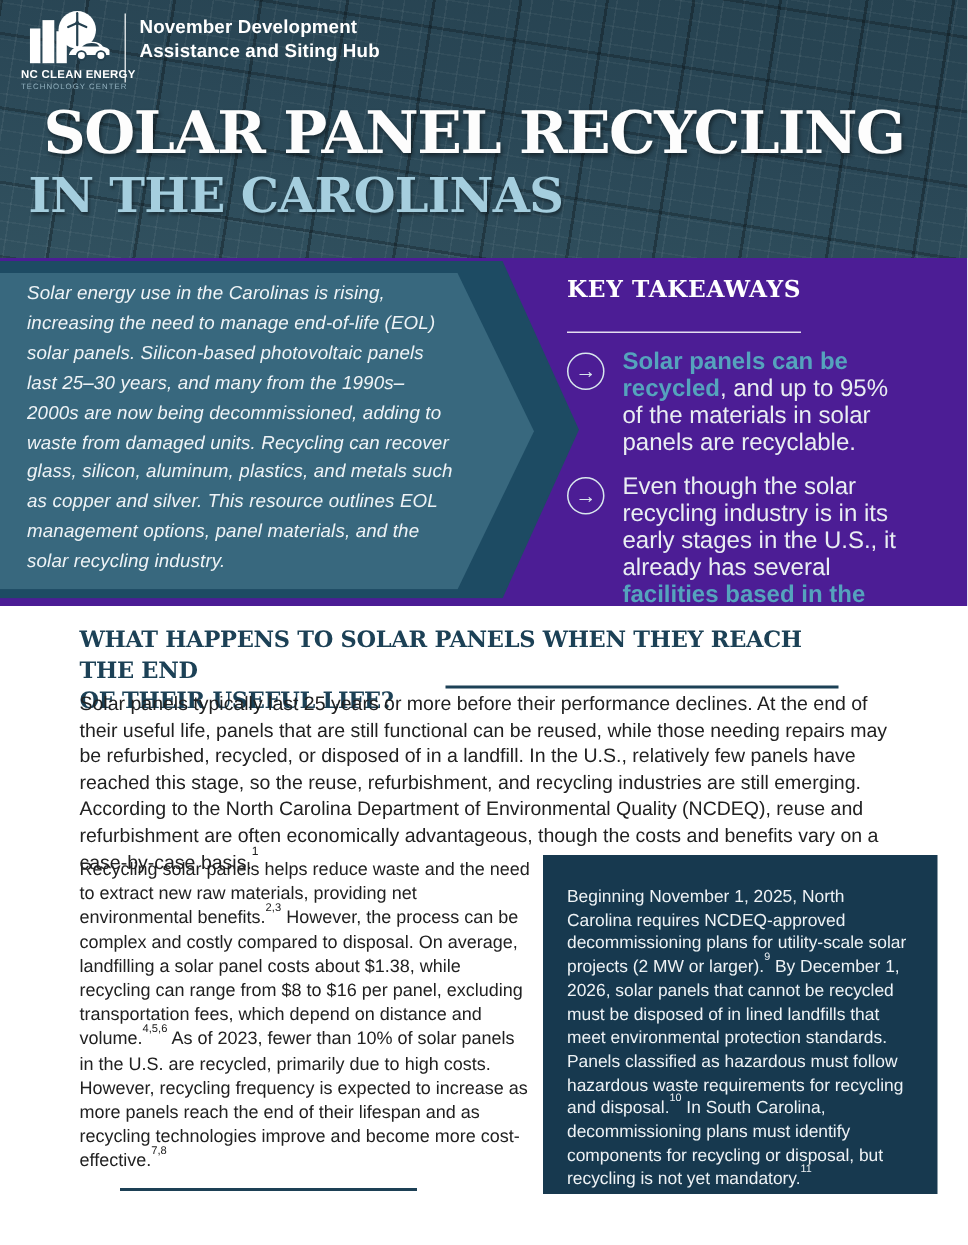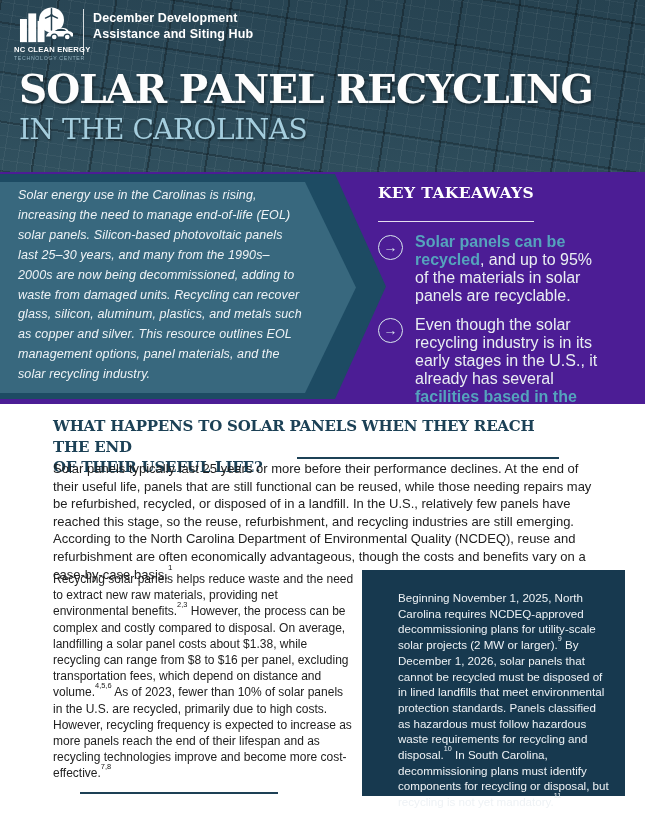--- a/index.html
+++ b/index.html
@@ -23,24 +23,24 @@
   .brand{position:absolute;left:14px;top:6px;display:flex;align-items:flex-start;}
   .logo{width:62px;text-align:center;}
   .logo svg{display:block;margin:0 auto;}
   .org-name{font-size:7.6px;font-weight:bold;color:#ffffff;letter-spacing:0.2px;margin-top:1px;white-space:nowrap;}
   .org-sub{font-size:5.2px;color:#93b2c0;letter-spacing:0.7px;margin-top:1px;white-space:nowrap;}
   .brand-divider{width:1px;height:46px;background:rgba(255,255,255,0.8);margin:3px 9px 0 7px;}
   .hub-name{padding-top:5px;color:#ffffff;font-weight:bold;font-size:12.5px;line-height:15.5px;letter-spacing:0.1px;}
   .titles{position:absolute;left:19px;top:68px;font-family:"DejaVu Serif",serif;}
   .title-1{
     font-size:39px;font-weight:bold;color:#fdfdfd;letter-spacing:-1px;line-height:42px;
-    text-shadow:1px 2px 3px rgba(0,0,0,0.45);white-space:nowrap;
+    text-shadow:1px 2px 3px rgba(0,0,0,0.45);white-space:nowrap;margin-left:10px;
   }
   .title-2{
-    font-size:28px;font-weight:normal;color:#a5cede;letter-spacing:-0.5px;line-height:38px;margin-top:1px;
+    font-size:32px;font-weight:bold;color:#a5cede;letter-spacing:-0.5px;line-height:38px;margin-top:1px;
     text-shadow:1px 2px 2px rgba(0,0,0,0.35);white-space:nowrap;
   }
 
   
   .navy{position:absolute;left:0;top:172px;width:645px;height:232px;background:#4c1d95;}
   .chevron-back{
     position:absolute;left:0;top:2px;width:386px;height:225px;background:#1d4b63;
     clip-path:polygon(0 0,335px 0,100% 50%,335px 100%,0 100%);
   }
   .intro-panel{
@@ -74,21 +74,21 @@
   }
   .heading-line2-row{display:flex;}
   .heading-rule{flex:1;height:2px;background:#1c4156;margin-left:34px;margin-right:2px;}
 
   .para1{position:absolute;left:53px;top:56px;width:540px;font-size:13px;line-height:17.6px;}
   .left-col{position:absolute;left:53px;top:167px;width:302px;font-size:12px;line-height:16.2px;}
   .callout{
     position:absolute;left:362px;top:166px;width:263px;height:226px;background:#17394f;box-sizing:border-box;
     padding:20px 16px 0 16px;
   }
-  .callout-text{font-size:11.6px;line-height:15.7px;color:#eef2f5;margin-left:20px;}
+  .callout-text{font-size:11.6px;line-height:15.7px;color:#eef2f5;}
   .footnote-rule{position:absolute;left:80px;top:388px;width:198px;height:2px;background:#1d4055;}
 
   sup{font-size:62%;line-height:0;position:relative;top:-0.45em;letter-spacing:0;}
 </style>
 </head>
 <body>
 
 <div class="page">
 
   <div class="hero">
@@ -111,21 +111,21 @@
             <circle cx="40" cy="33.5" r="3.2" fill="#ffffff" stroke="#24404f" stroke-width="1.4"></circle>
             <circle cx="54" cy="33.5" r="3.2" fill="#ffffff" stroke="#24404f" stroke-width="1.4"></circle>
             <path d="M40.5 27 q3 -2.5 7 -2.5 q4 0 5.5 2.5 z" fill="#24404f"></path>
           </g>
         </svg>
         <div class="org-name">NC CLEAN ENERGY</div>
         <div class="org-sub">TECHNOLOGY CENTER</div>
       </div>
       <div class="brand-divider"></div>
       <div class="hub-name">
-        <div>December Development</div>
+        <div>November Development</div>
         <div>Assistance and Siting Hub</div>
       </div>
     </div>
     <div class="titles">
       <div class="title-1">SOLAR PANEL RECYCLING</div>
       <div class="title-2">IN THE CAROLINAS</div>
     </div>
   </div>
 
   <div class="navy">

